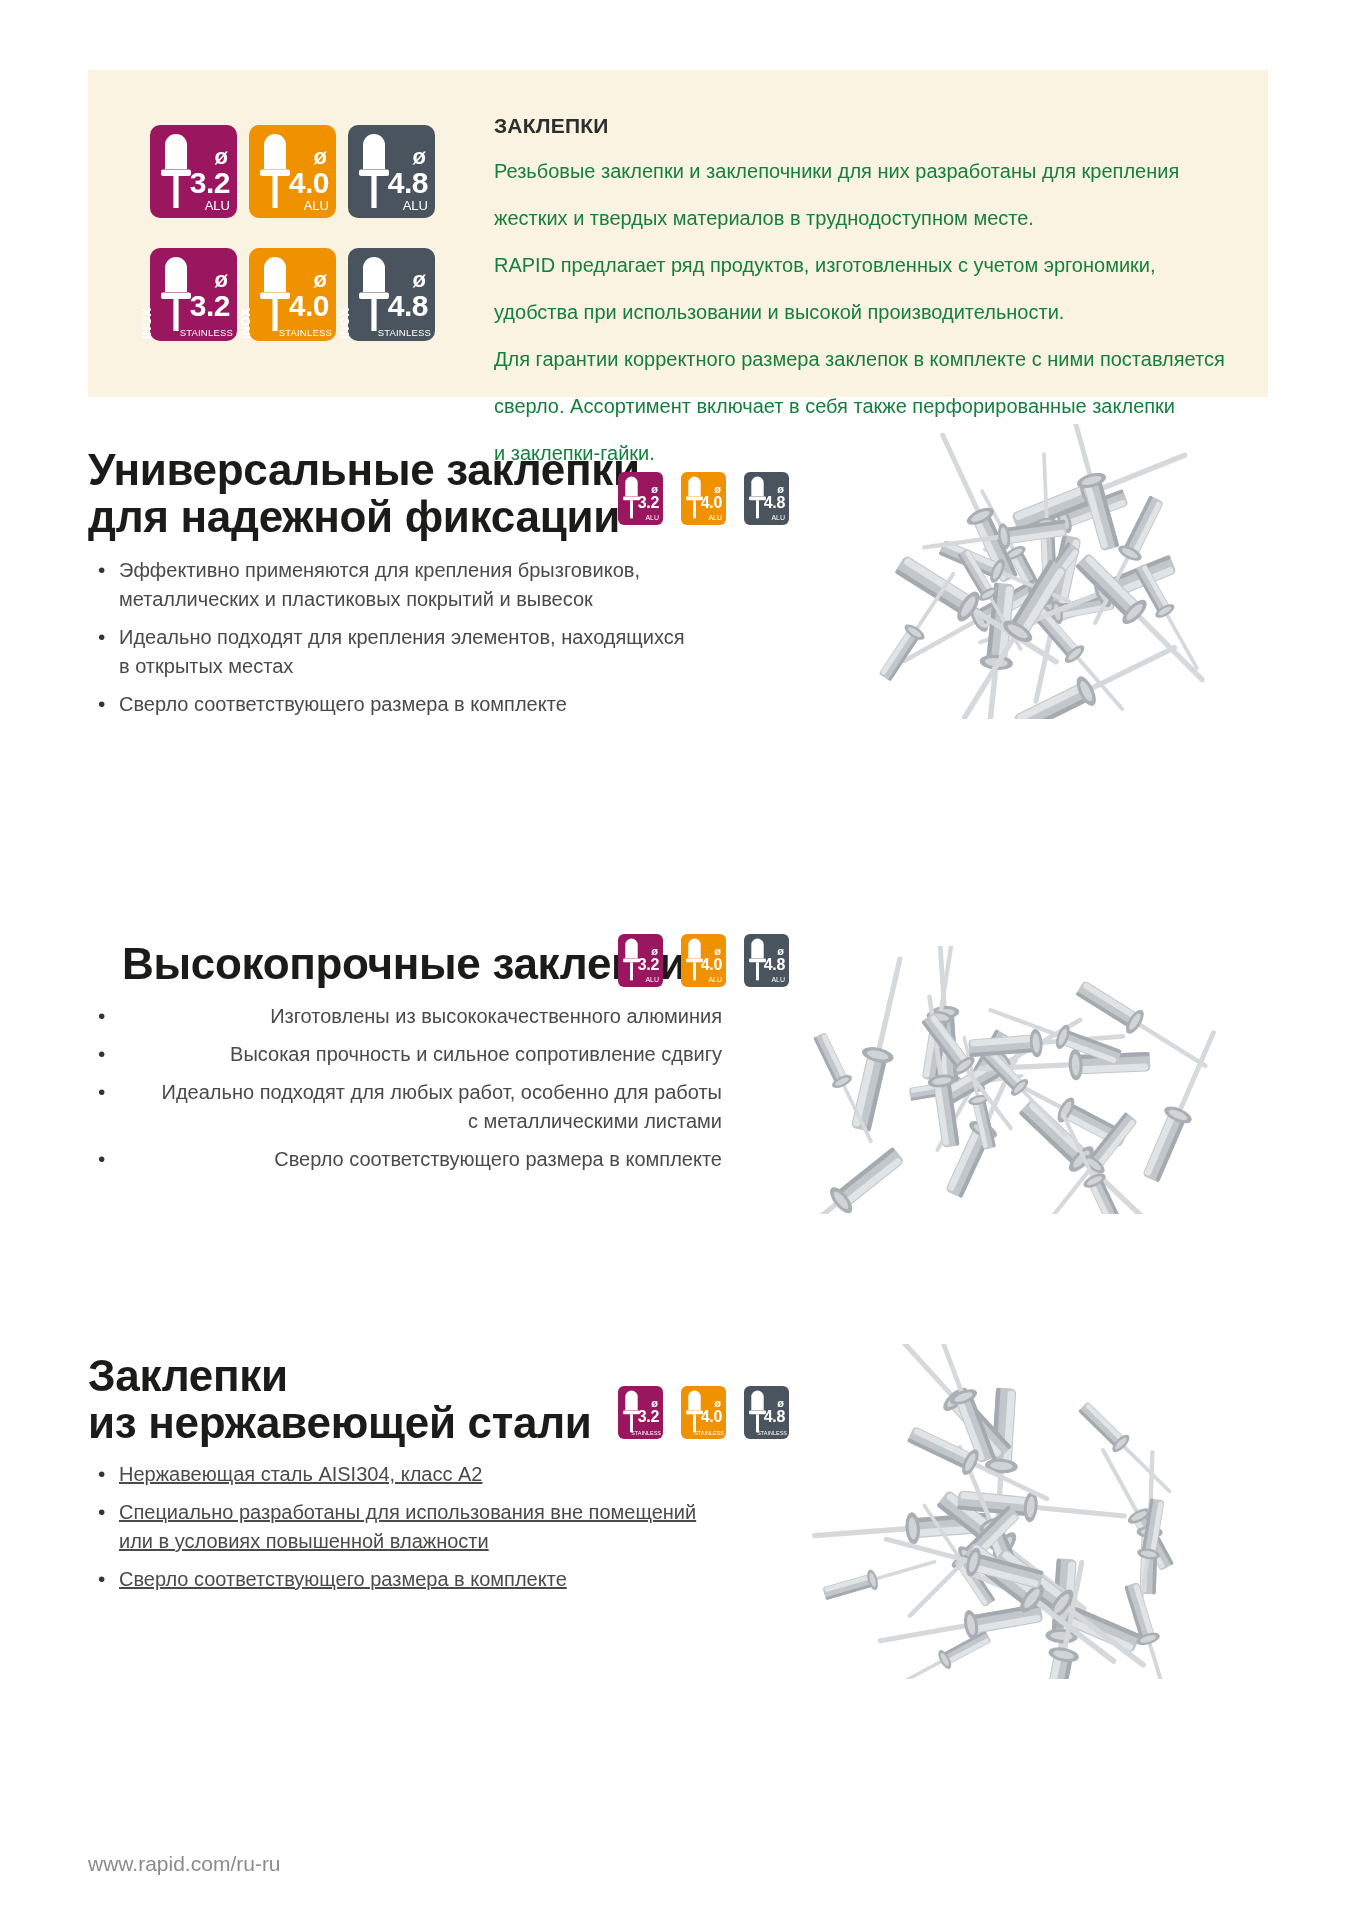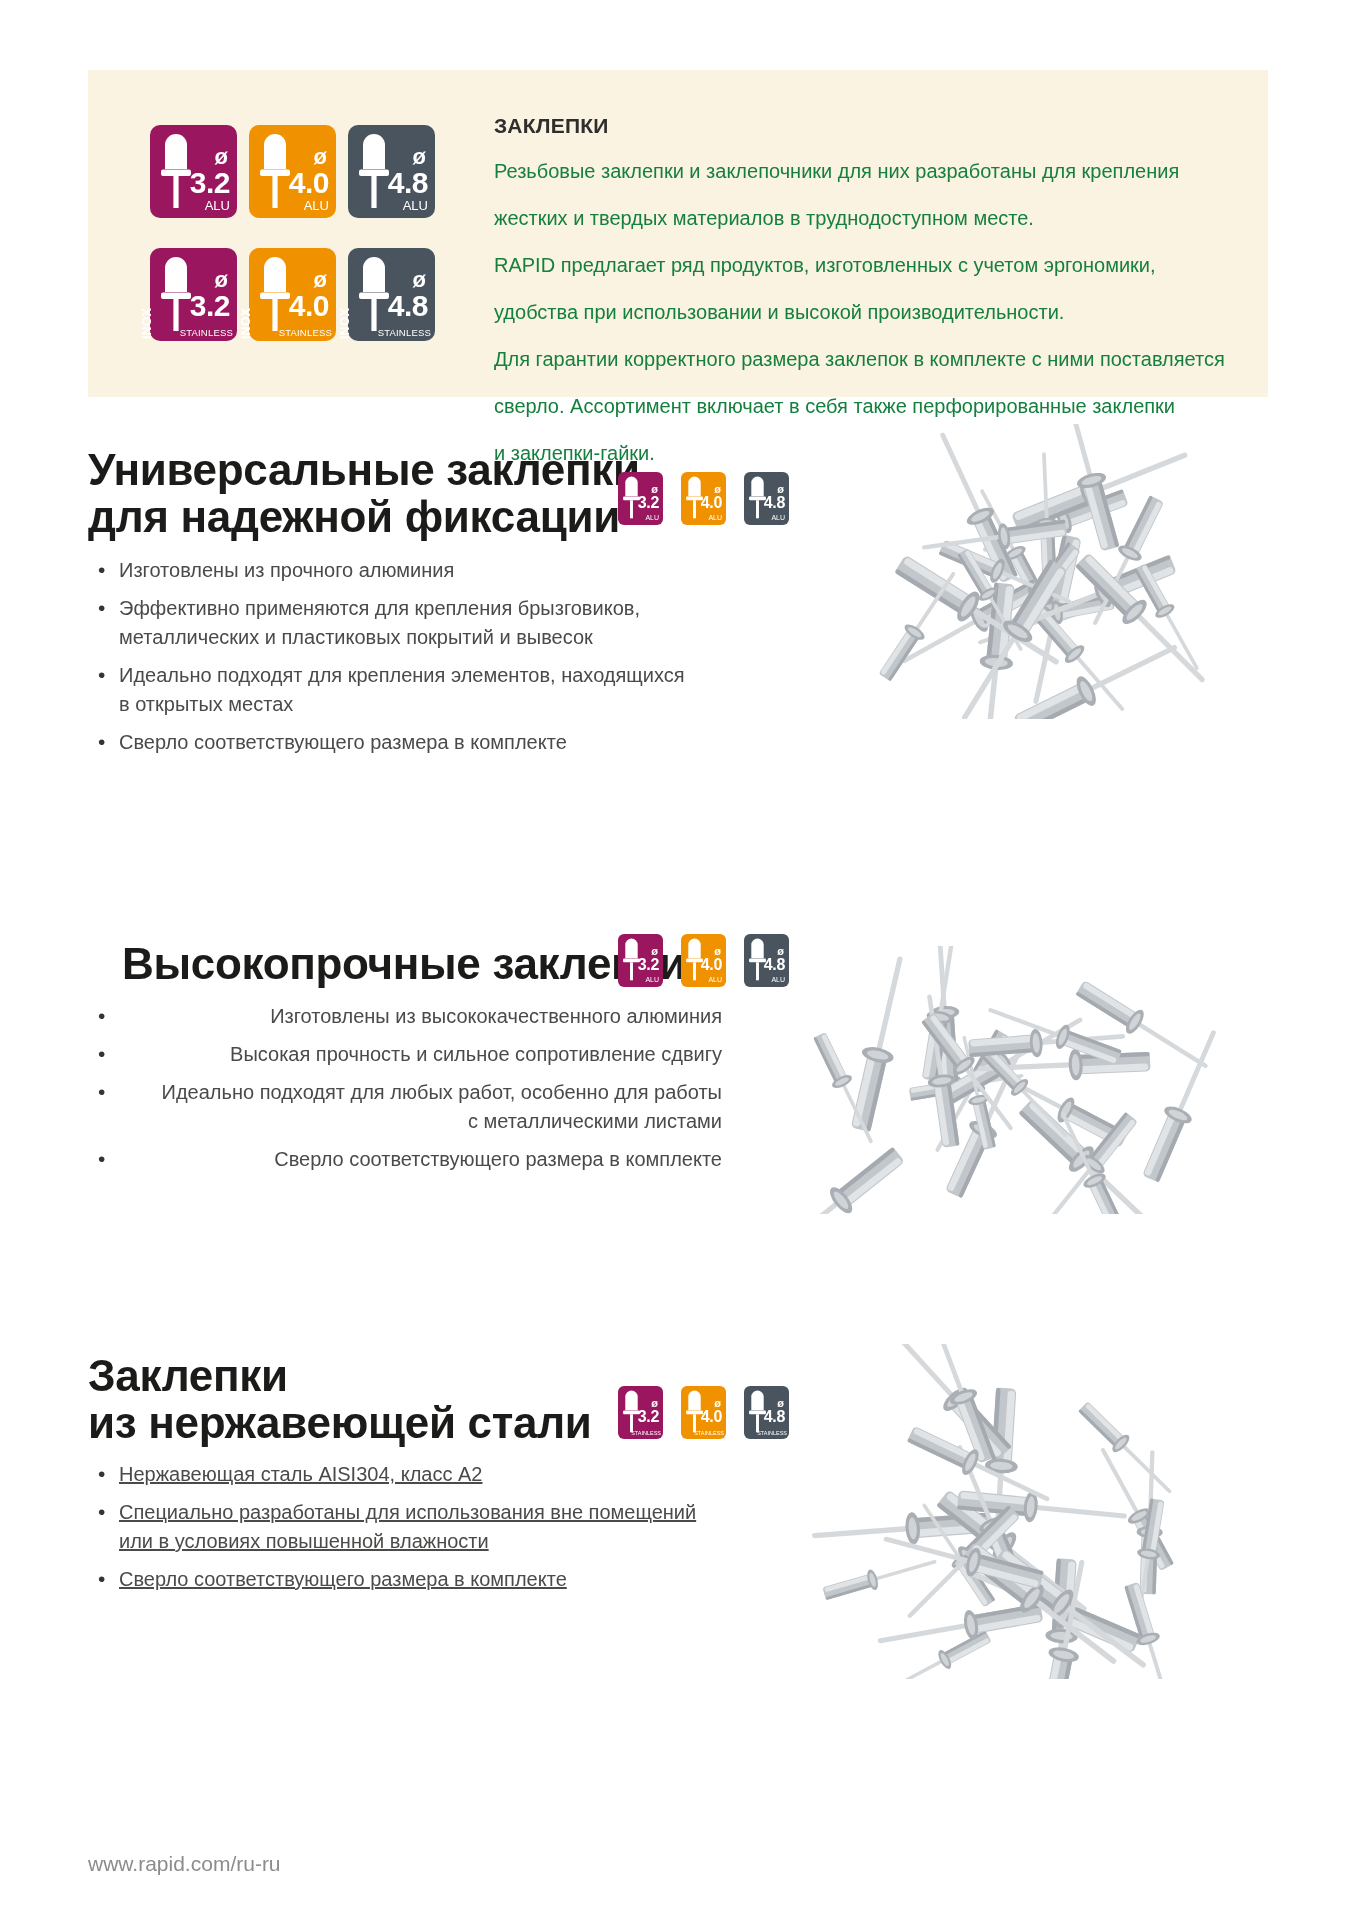--- a/index.html
+++ b/index.html
@@ -203,21 +203,20 @@
             <rect x="12.4" y="43" width="5.2" height="32" fill="#ffffff"></rect>
           </svg>
           <span class="dia">ø</span>
           <span class="num">4.8</span>
           <span class="mat">ALU</span>
           <span class="inox-lbl"></span>
         </div>
       </div>
     <ul id="bullets1" class="bullets">
 
-    <li>Изготовлены из прочного алюминия</li>
         <li>Эффективно применяются для крепления брызговиков,
 металлических и пластиковых покрытий и вывесок</li>
         <li>Идеально подходят для крепления элементов, находящихся
 в открытых местах</li>
         <li>Сверло соответствующего размера в комплекте</li>
       </ul>
     <svg id="photo1" class="photo" width="440" height="295" viewBox="0 0 440 295">
         <g transform="translate(237.8,91.7) rotate(159.6) scale(0.95)">
           <rect x="16" y="-2.4" width="88" height="4.8" rx="2.4" fill="#d6d9dc"></rect>
           <rect x="-56" y="-9" width="70" height="18" rx="4.5" fill="#c2c7cb"></rect>

